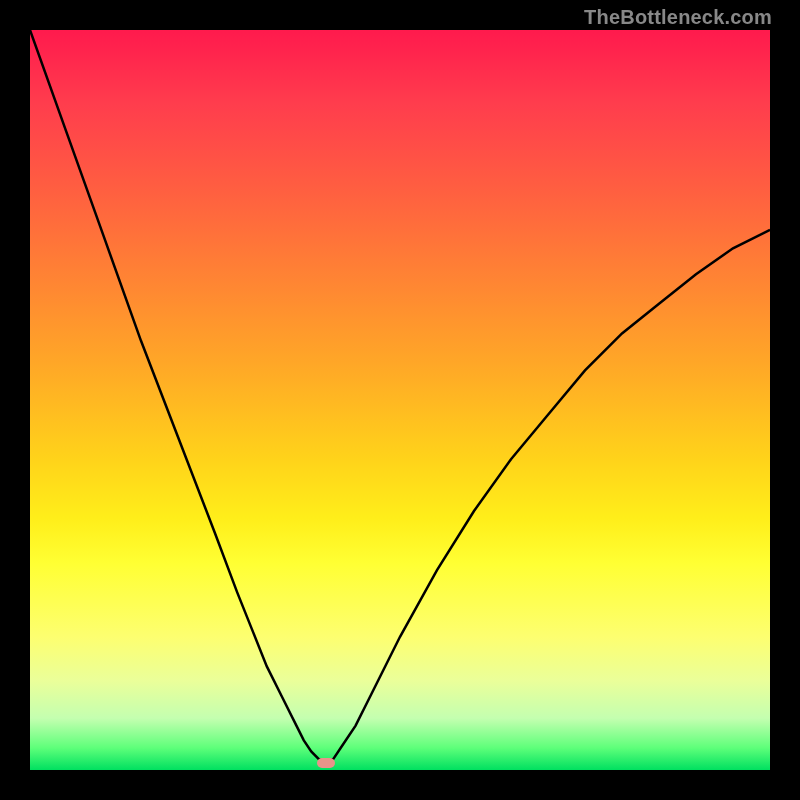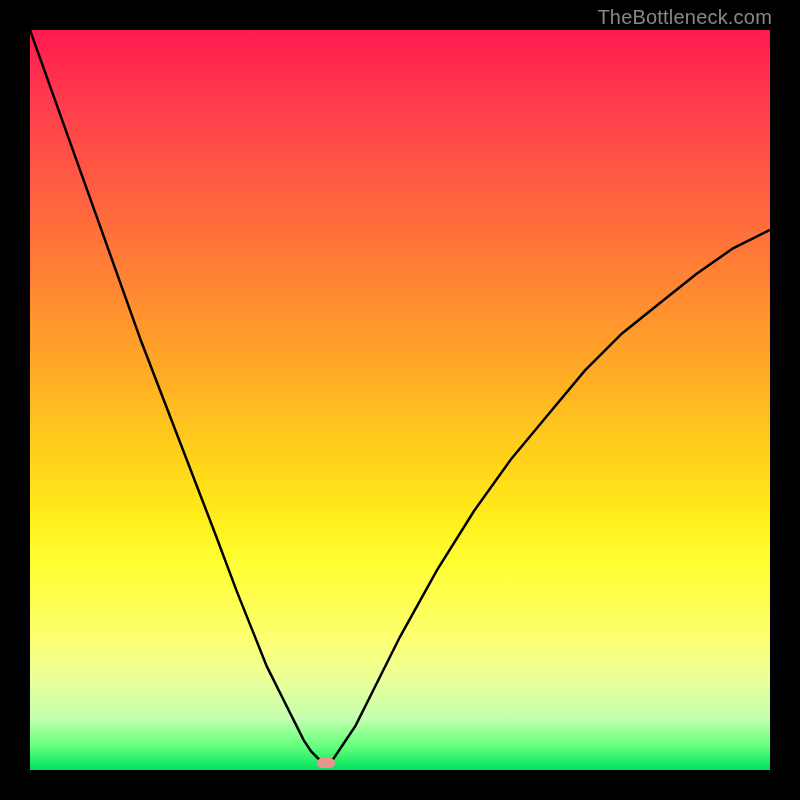--- a/index.html
+++ b/index.html
@@ -31,21 +31,21 @@
       #5eff7a 97%,
       #00e060 100%
     );
   }
   .watermark {
     position: absolute;
     top: 6px;
     right: 28px;
     color: #888;
     font-size: 20px;
-    font-weight: 400;
+    font-weight: 700;
     letter-spacing: 0.2px;
   }
   .curve-svg {
     position: absolute;
     left: 30px;
     top: 30px;
     width: 740px;
     height: 740px;
   }
   .marker {

